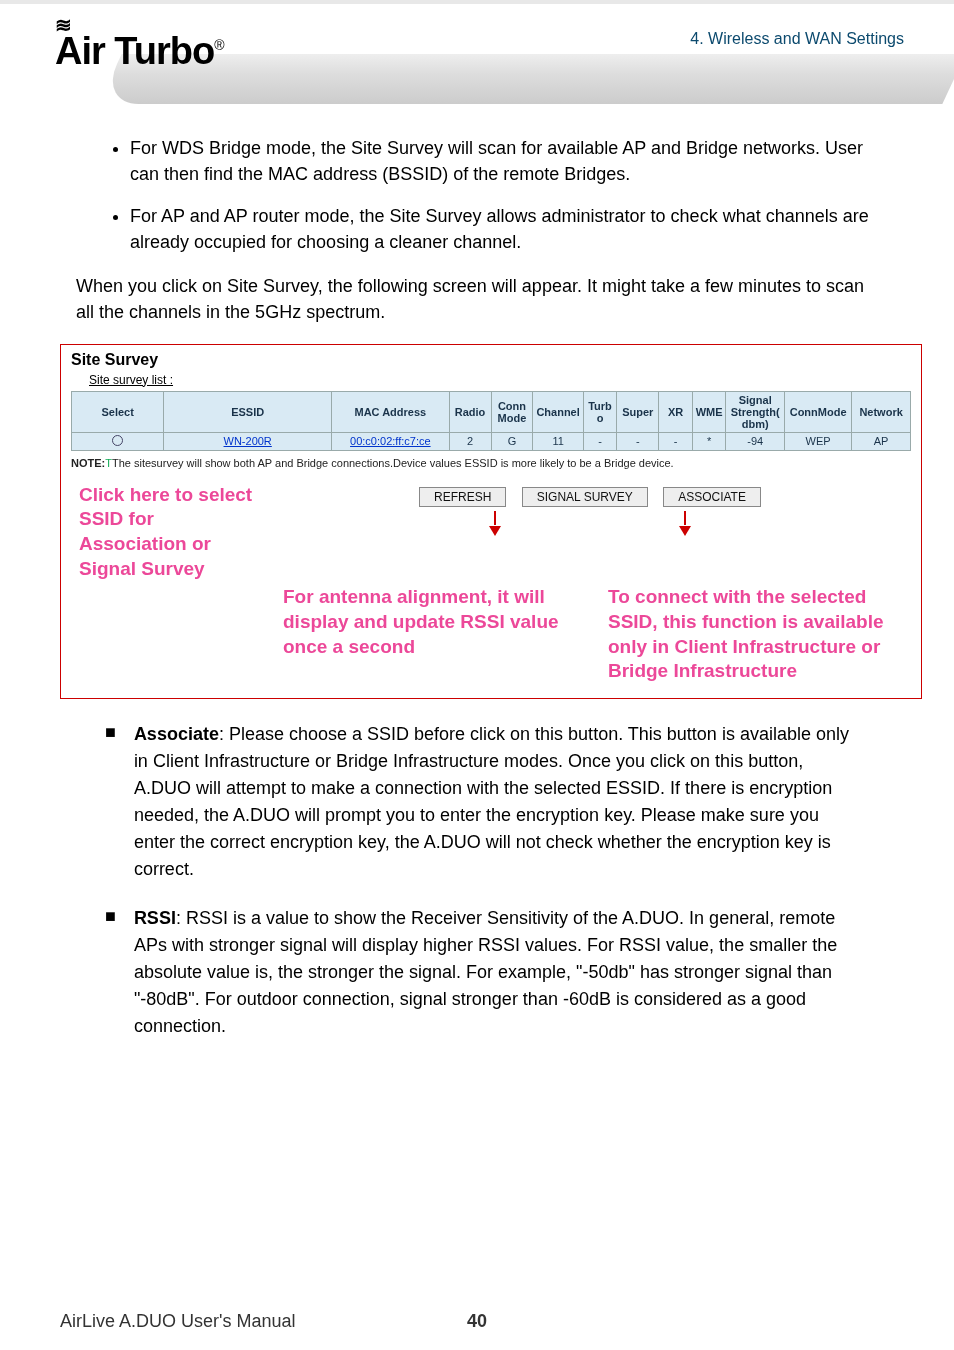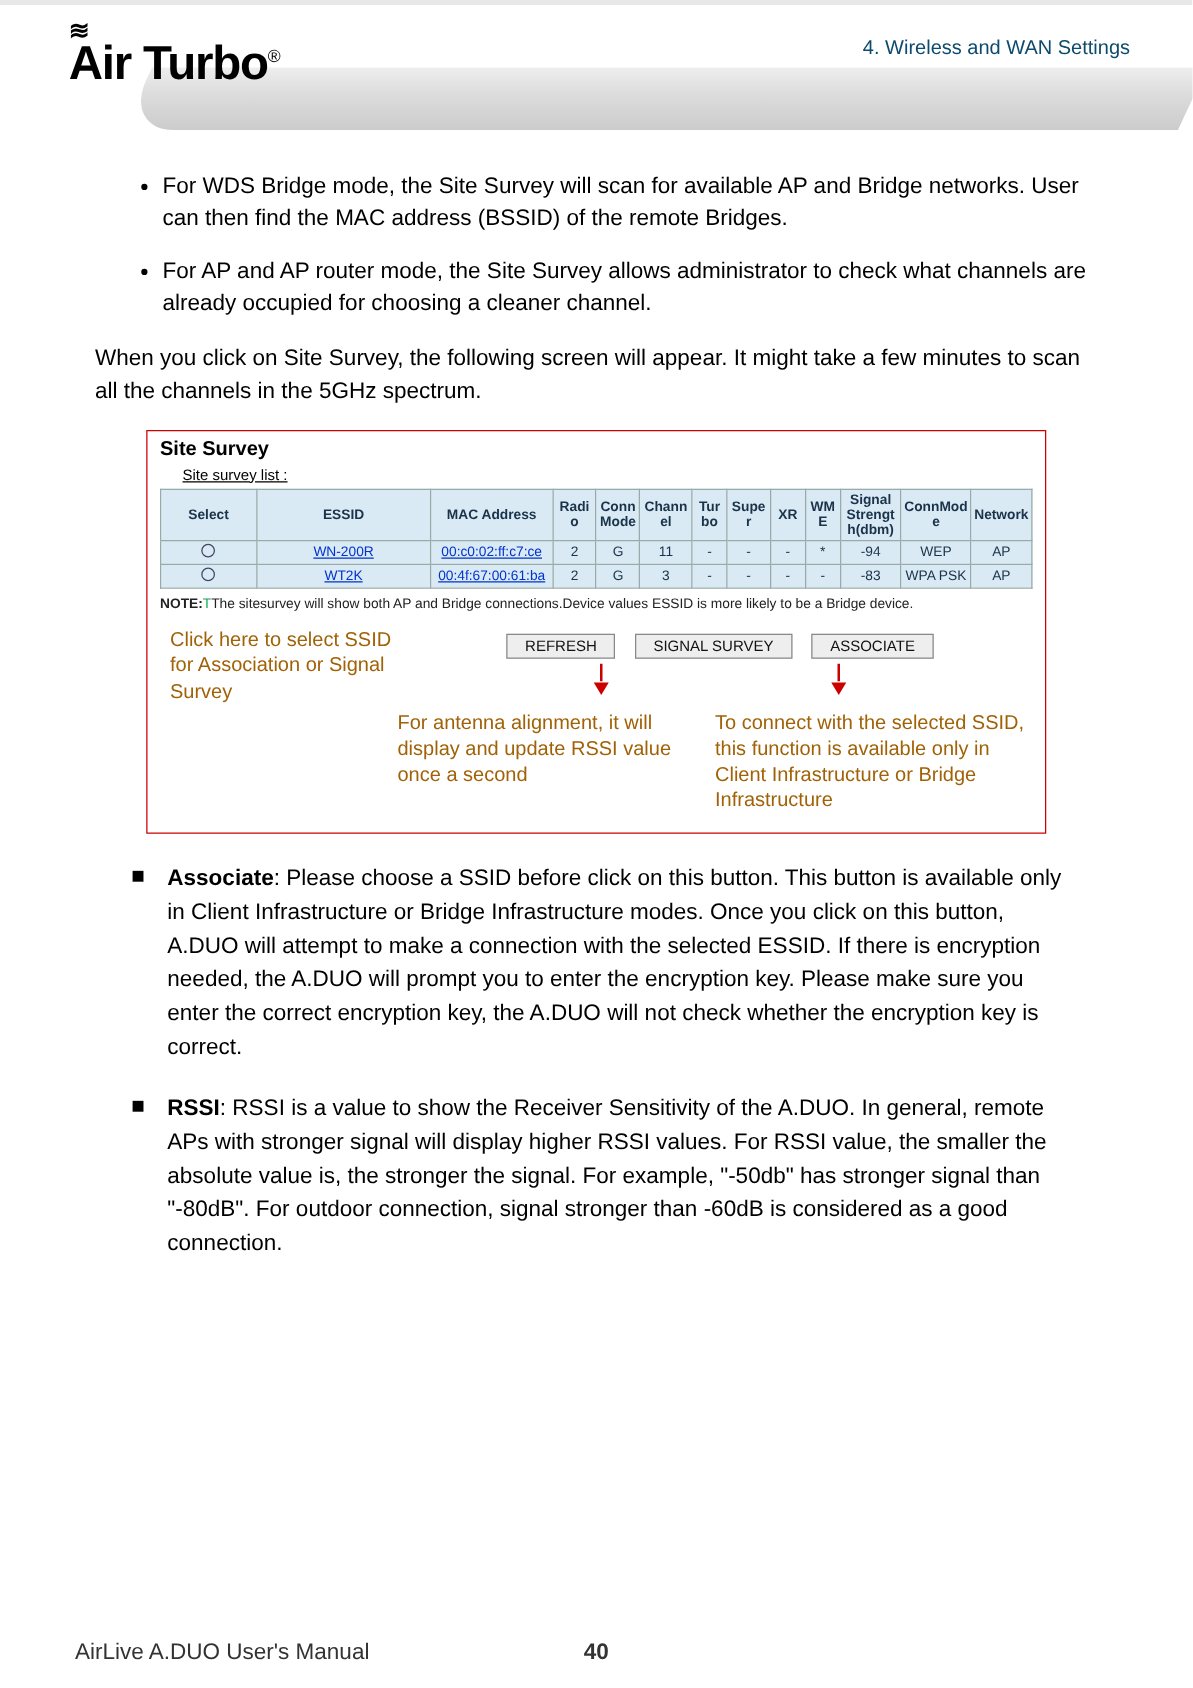--- a/index.html
+++ b/index.html
@@ -38,39 +38,39 @@
     position:absolute; right:50px; top:30px; font-size:16px; color:#0c4a6e;
   }
 
   
   .content { padding:0 60px; }
   ul.bullets { list-style:disc; margin:15px 0 10px 70px; padding:0; }
   ul.bullets li { margin-bottom:16px; line-height:1.45; }
   p.flow { margin:18px 16px; line-height:1.45; }
 
   
-  .shotwrap { border:1px solid #c00; margin:10px auto 20px; width:720px; }
+  .shotwrap { border:1px solid #c00; margin:10px auto 20px; width:862px; }
   .shot-inner { padding:6px 10px 14px; font-size:12px; }
   .ss-title { font-size:16px; font-weight:700; }
   .ss-sub { font-size:12px; padding:4px 0 4px 18px; text-decoration:underline; }
   table.survey { border-collapse:collapse; width:100%; table-layout:fixed; }
   table.survey th, table.survey td {
     border:1px solid #9aa; background:#d9eaf4; font-size:11px;
     padding:2px 2px; text-align:center; color:#1a334a; word-break:break-word;
   }
   table.survey td.link { color:#0033cc; text-decoration:underline; }
   .note12 { font-size:11px; color:#222; margin:6px 0 12px 0; }
   .note12 .hl { color:#1a5; }
   .btnrow { text-align:center; margin-top:6px; }
   .btn {
     display:inline-block; border:1px solid #888; background:#eee;
     font-size:12px; padding:2px 14px; margin:0 6px; color:#111;
   }
-  .callout-red { color:#a16207; font-weight:400; font-size:16px; line-height:1.3; }
-  .anno-row { display:flex; align-items:flex-start; margin-top:4px; }
+  .callout-red { color:#ec4899; font-weight:700; font-size:19px; line-height:1.3; }
+  .anno-row { display:flex; align-items:flex-start; gap:22px; margin-top:4px; }
   .anno-col { flex:1; }
 
   .arrow-down {
     display:inline-block; width:0; height:0;
     border-left:6px solid transparent; border-right:6px solid transparent;
     border-top:10px solid #c00; margin:0 auto;
   }
   .vline { display:block; width:2px; height:14px; background:#c00; margin:0 auto; }
   .arrow-col { text-align:center; width:40px; }
   .leftcall { margin-left:8px; margin-top:2px; }
@@ -152,35 +152,20 @@
             <td>G</td>
             <td>11</td>
             <td>-</td>
             <td>-</td>
             <td>-</td>
             <td>*</td>
             <td>-94</td>
             <td>WEP</td>
             <td>AP</td>
           </tr>
-          <tr>
-            <td><span class="radio"></span></td>
-            <td class="link">WT2K</td>
-            <td class="link">00:4f:67:00:61:ba</td>
-            <td>2</td>
-            <td>G</td>
-            <td>3</td>
-            <td>-</td>
-            <td>-</td>
-            <td>-</td>
-            <td>-</td>
-            <td>-83</td>
-            <td>WPA PSK</td>
-            <td>AP</td>
-          </tr>
         </tbody>
           </table>
 
         <div class="note12">
           <b>NOTE:</b><span class="hl">T</span><span>The sitesurvey will show both AP and Bridge connections.Device values ESSID is more likely to be a Bridge device.</span>
         </div>
 
         <div class="left-row">
           <div class="leftcall callout-red" style="width:180px">Click here to select SSID for Association or Signal Survey</div>
           <div style="flex:1">

